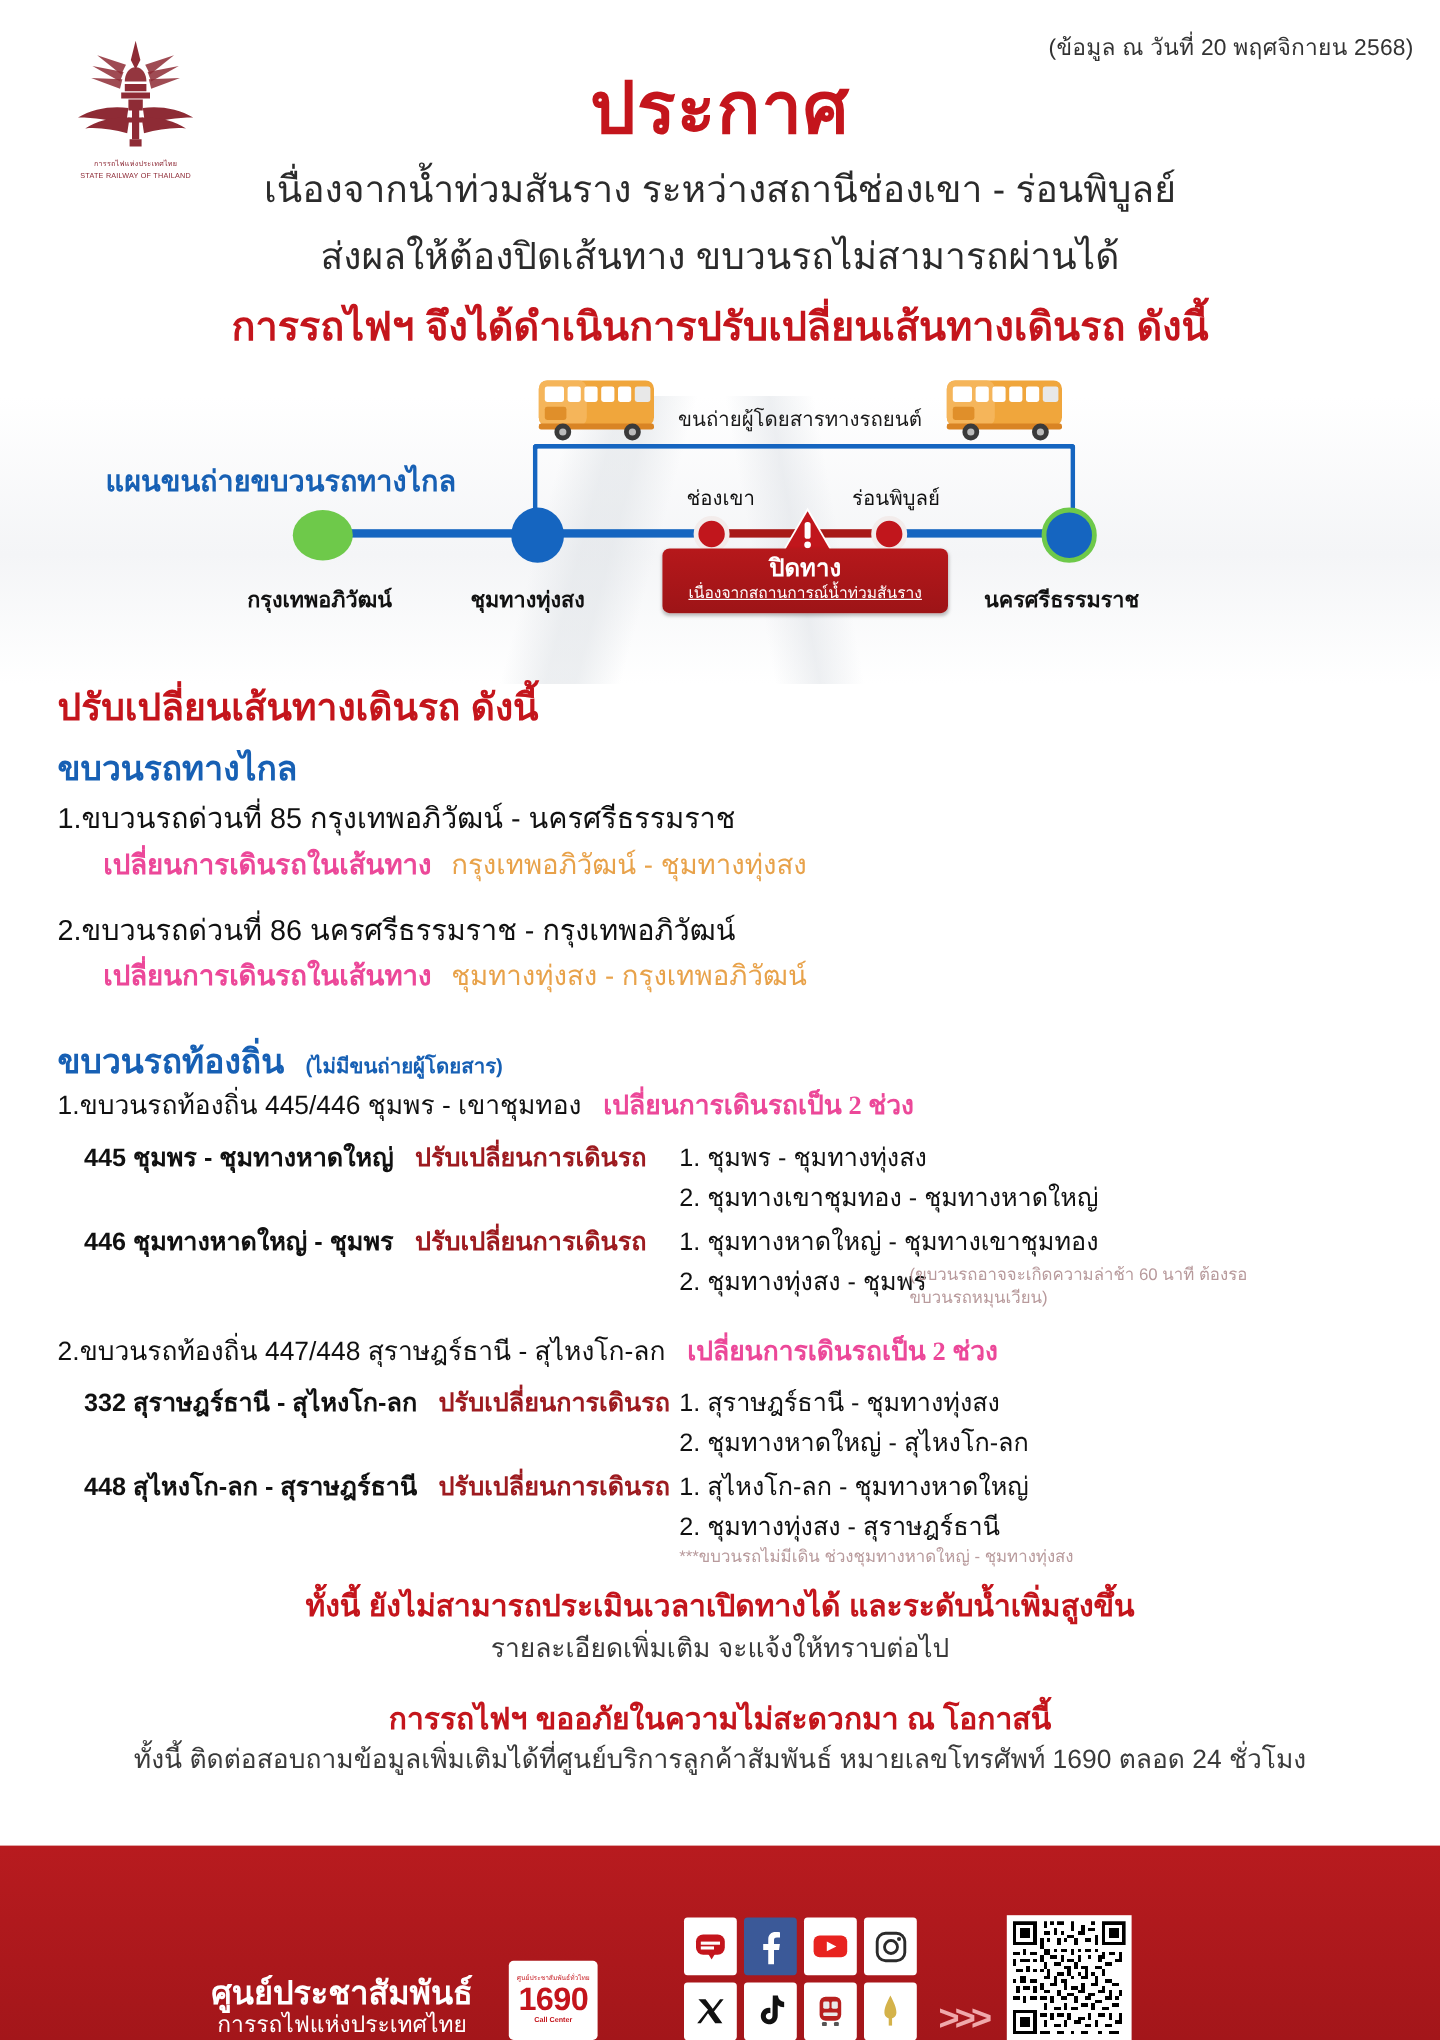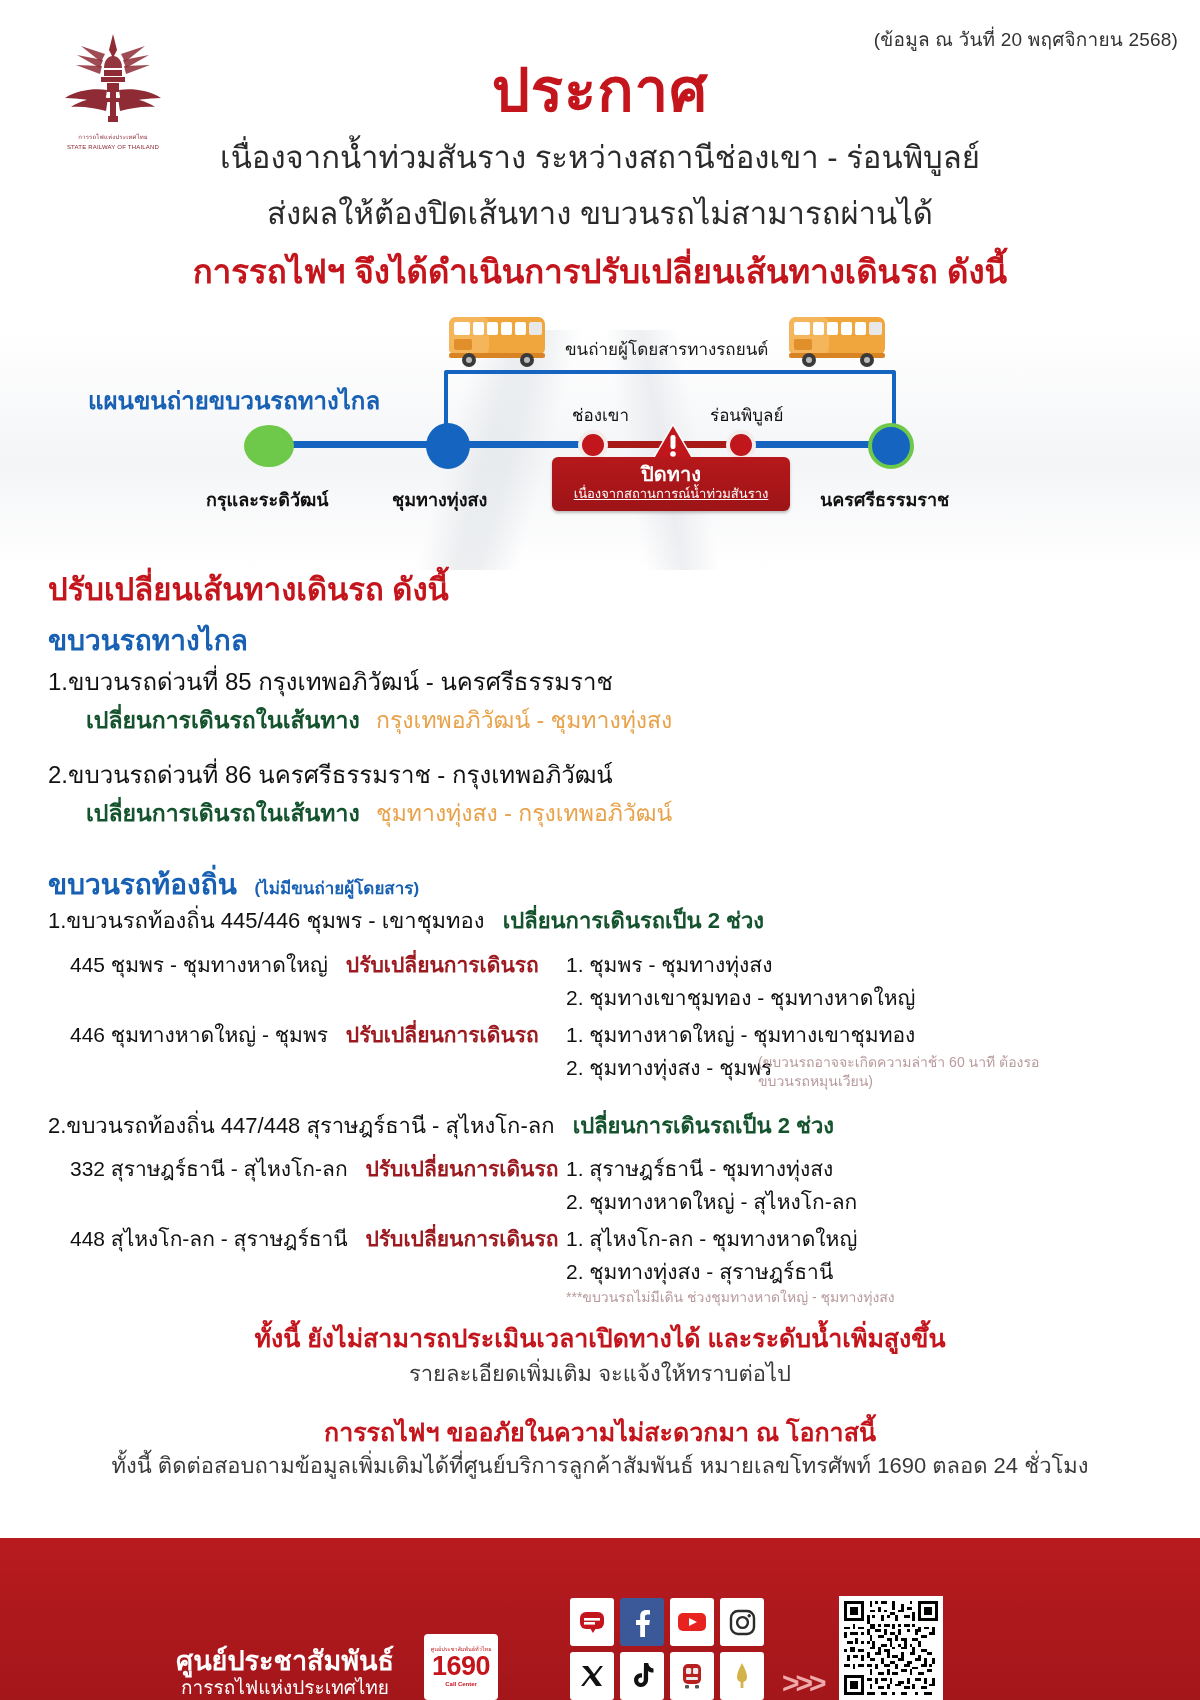--- a/index.html
+++ b/index.html
@@ -119,28 +119,28 @@
   .sec-head-red{
     position:absolute; font-size:31px; font-weight:bold; color:#c4151c; white-space:nowrap;
   }
   .sec-head-blue{
     position:absolute; font-size:28px; font-weight:bold; color:#1760b4; white-space:nowrap;
   }
   .sec-head-blue .sub{ font-size:17px; font-weight:bold; }
 
   .row{ position:absolute; white-space:nowrap; }
   .t-black{ color:#111; }
-  .t-red{ color:#14532d; font-weight:bold; }
+  .t-red{ color:#ec4899; font-weight:bold;font-family:Liberation Serif, serif; }
   .t-dark{ color:#9d1b20; font-weight:bold; }
   .t-gold{ color:#e8a24a; }
   .f24{ font-size:24px; }
   .f23{ font-size:23px; }
   .f22{ font-size:22px; }
   .f21{ font-size:21px; }
-  .bold{ font-weight:normal; }
+  .bold{ font-weight:bold; }
 
   .leg{ position:absolute; font-size:21px; color:#111; white-space:nowrap; }
   .note-small{ position:absolute; font-size:14px; color:#b89a9c; white-space:nowrap; line-height:1.35; }
 
   .center-red{
     position:absolute; left:0; width:1200px; text-align:center;
     font-size:25px; font-weight:bold; color:#c4151c;
   }
   .center-gray{
     position:absolute; left:0; width:1200px; text-align:center;
@@ -280,21 +280,21 @@
     <svg class="warn-tri" viewBox="0 0 46 42">
       <path d="M23 2 L45 40 L1 40 Z" fill="#fff"></path>
       <path d="M23 5 L42.5 38.5 L3.5 38.5 Z" fill="#c1161c"></path>
       <rect x="20.5" y="14" width="5" height="14" rx="2.2" fill="#fff"></rect>
       <circle cx="23" cy="33" r="2.8" fill="#fff"></circle>
     </svg>
 
     <div class="stn-cap cap-kr">ช่องเขา</div>
     <div class="stn-cap cap-rp">ร่อนพิบูลย์</div>
 
-    <div class="stn-foot foot-bkk">กรุและระดิวัฒน์</div>
+    <div class="stn-foot foot-bkk">กรุงเทพอภิวัฒน์</div>
     <div class="stn-foot foot-ts">ชุมทางทุ่งสง</div>
     <div class="stn-foot foot-nst">นครศรีธรรมราช</div>
 
     <div class="closed-box">
       <div class="cb-t">ปิดทาง</div>
       <div class="cb-s">เนื่องจากสถานการณ์น้ำท่วมสันราง</div>
     </div>
   </div>
 
   <div class="sec-head-red" style="left:48px; top:564px;">ปรับเปลี่ยนเส้นทางเดินรถ ดังนี้</div>

